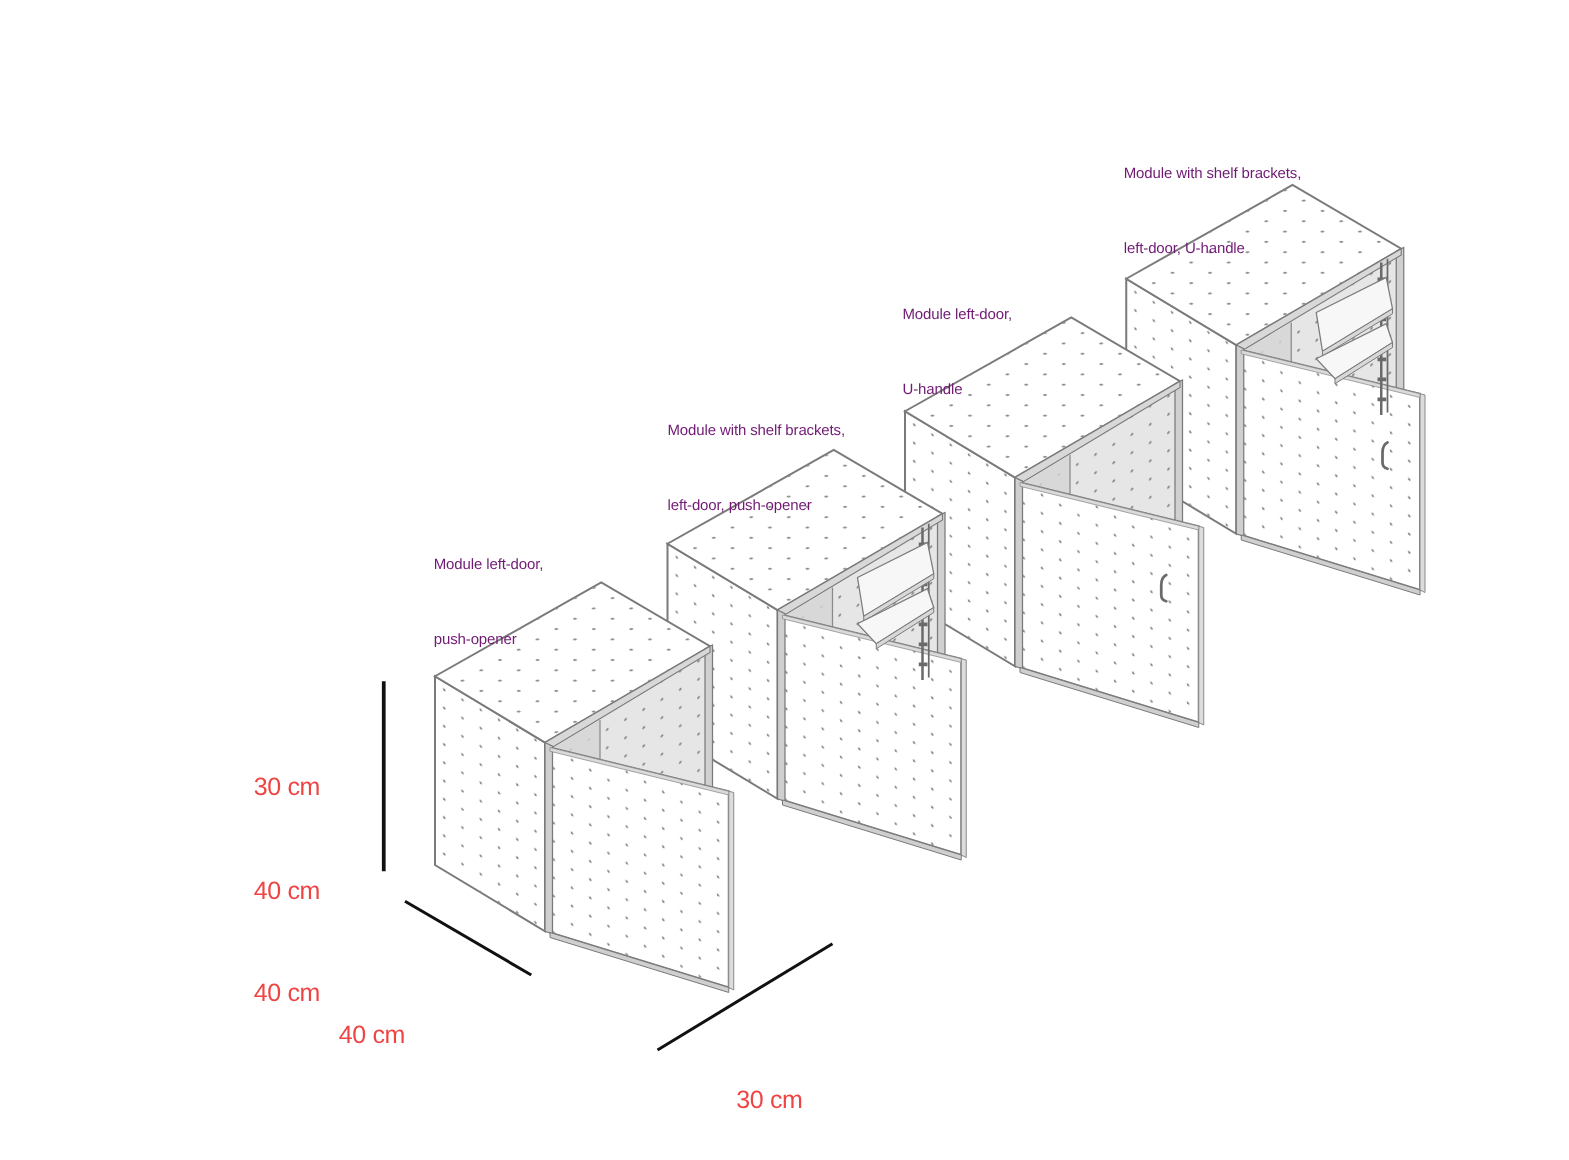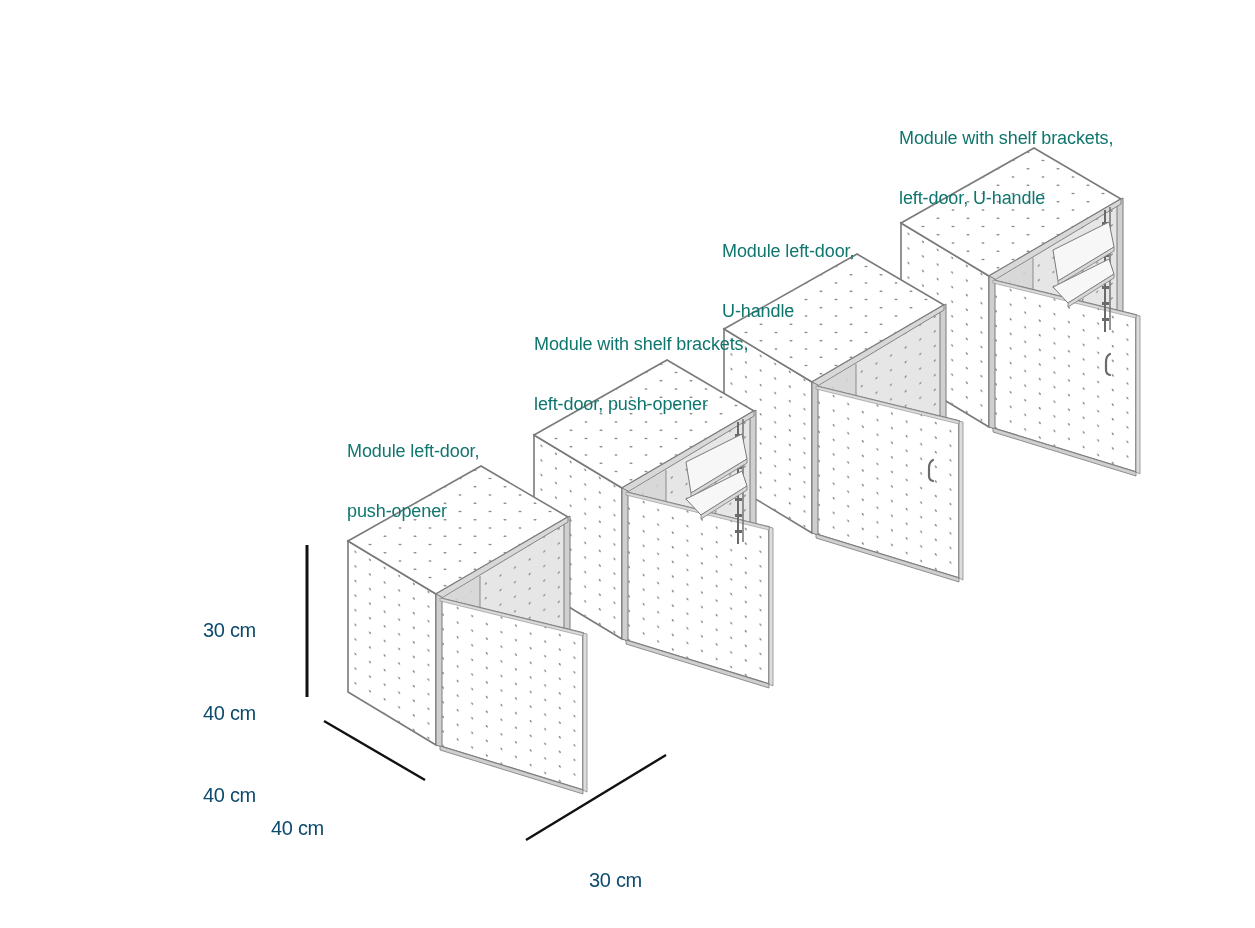--- a/index.html
+++ b/index.html
@@ -1,19 +1,19 @@
 <!DOCTYPE html>
 <html><head>
 <meta charset="utf-8">
 <style>
   html, body { margin: 0; padding: 0; background: #ffffff; }
   body { width: 1255px; height: 928px; position: relative; overflow: hidden; font-family: "Liberation Sans", sans-serif; }
   svg.scene { position: absolute; left: 0; top: 0; }
-  .label { position: absolute; font-size: 18px; line-height: 20px; color: #0f766e; white-space: pre; letter-spacing: -0.1px; }
-  .dim { position: absolute; font-size: 20px; line-height: 27.5px; color: #0c4a6e; white-space: pre; letter-spacing: -0.3px; }
+  .label { position: absolute; font-size: 12px; line-height: 20px; color: #701a75; white-space: pre; letter-spacing: -0.1px; }
+  .dim { position: absolute; font-size: 20px; line-height: 27.5px; color: #ef4444; white-space: pre; letter-spacing: -0.3px; }
 </style>
 </head>
 <body>
 
 <svg class="scene" width="1255" height="928" viewBox="0 0 1255 928" xmlns="http://www.w3.org/2000/svg">
   <defs>
     <pattern id="dotsA" patternUnits="userSpaceOnUse" width="14.6" height="14.6" patternTransform="matrix(1,-0.55,0,1,0,0)">
       <circle cx="4" cy="4" r="1.05" fill="#8a8a8a"></circle>
     </pattern>
     <pattern id="dotsB" patternUnits="userSpaceOnUse" width="14.6" height="14.6" patternTransform="matrix(1,0.55,0,1,0,0)">

